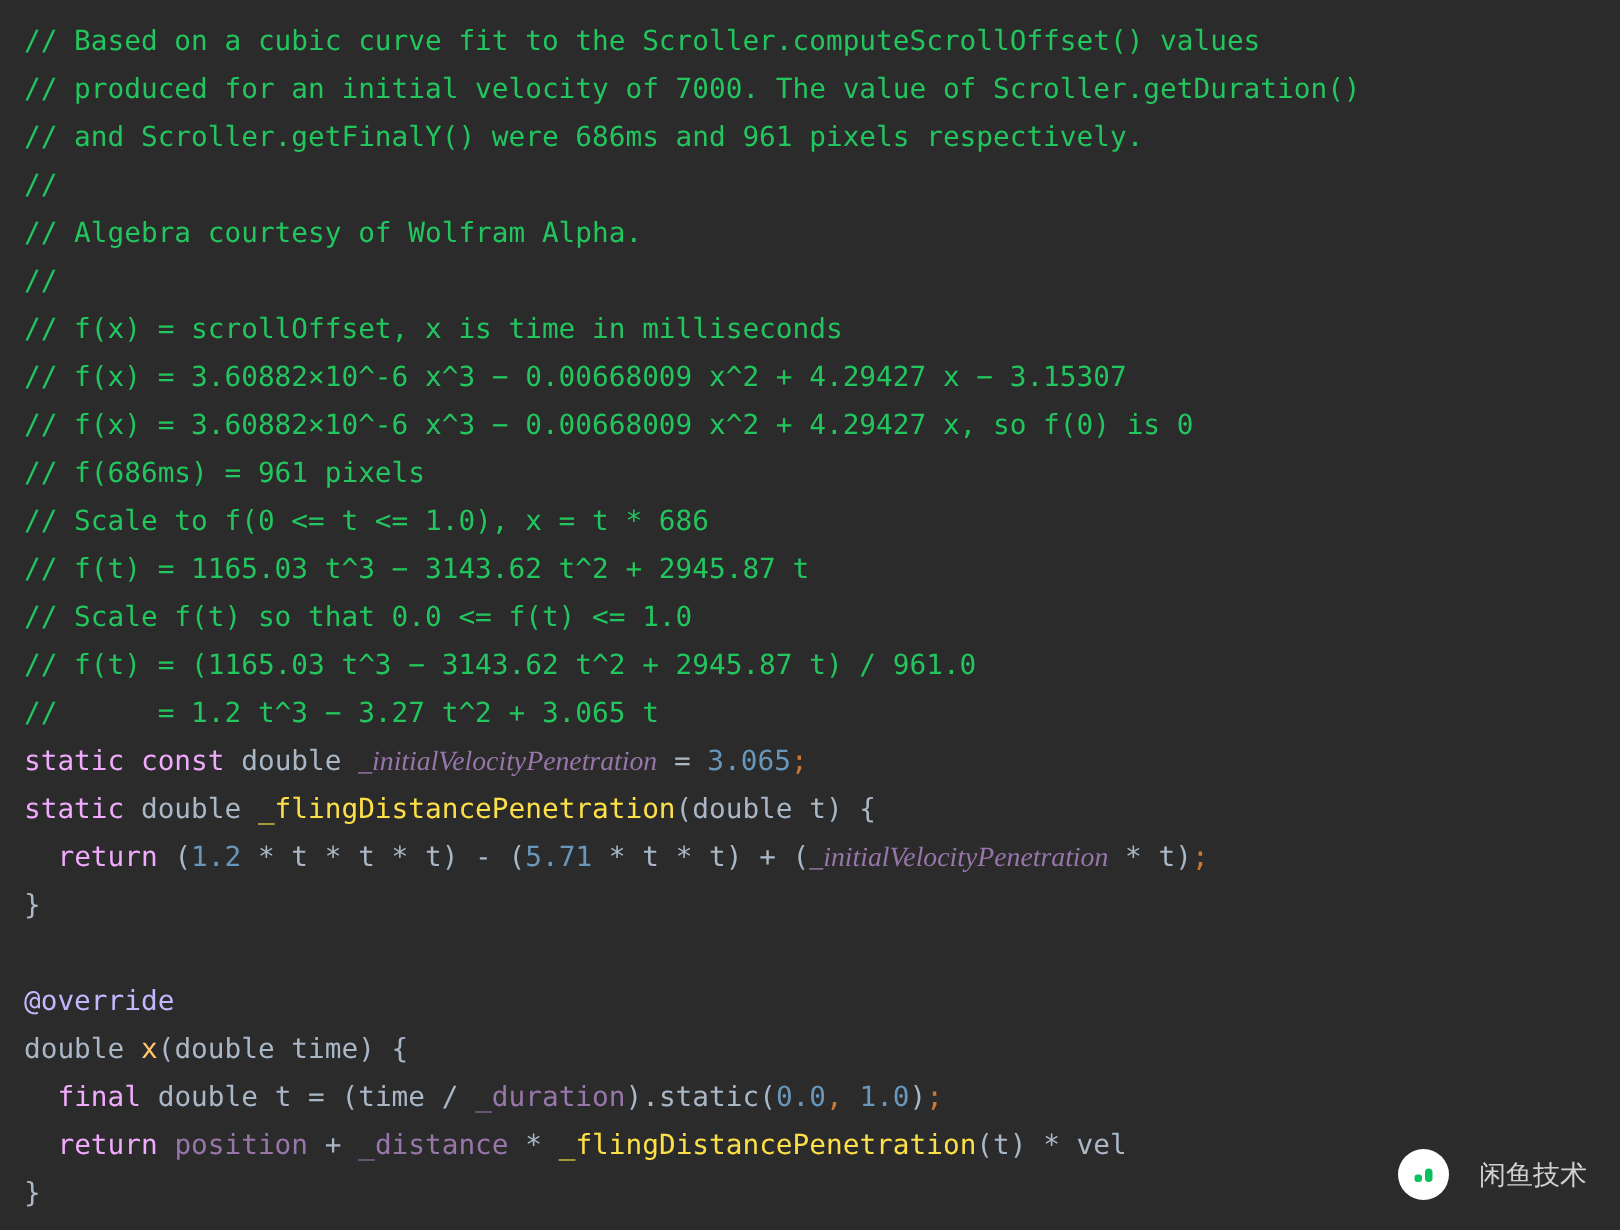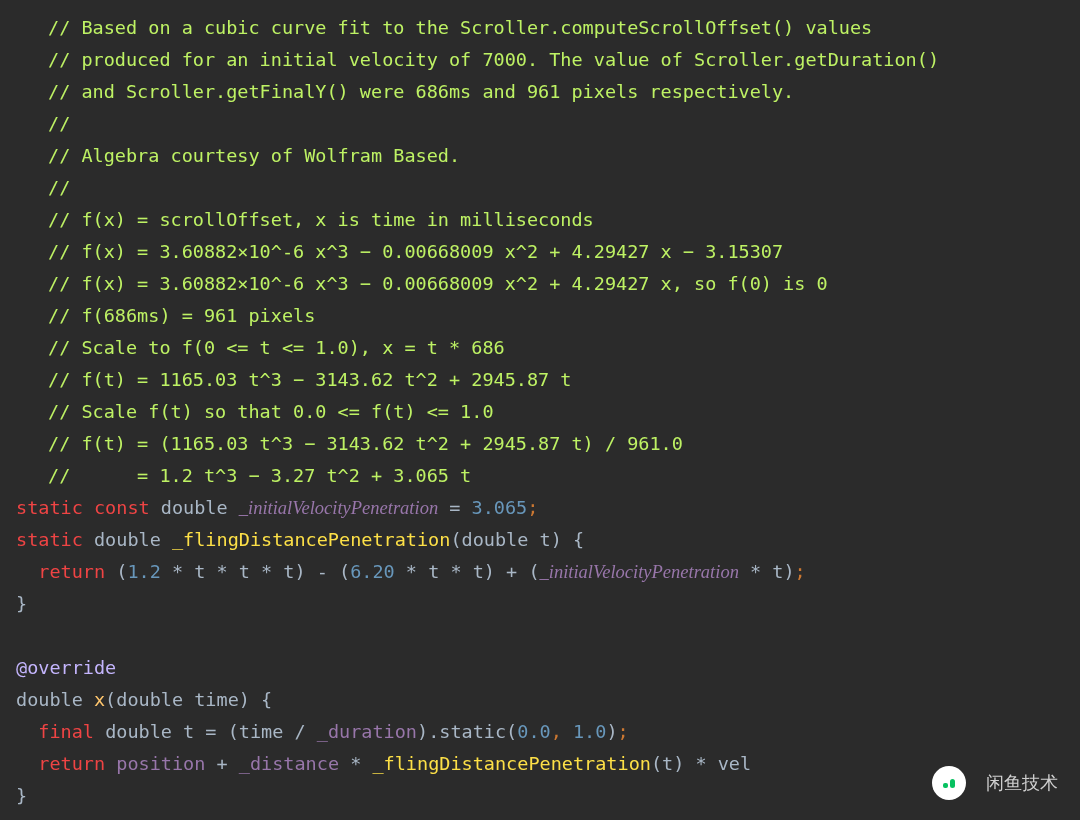--- a/index.html
+++ b/index.html
@@ -12,22 +12,22 @@
   }
   pre.code {
     margin: 0;
     padding: 12px 16px;
     font-family: "Menlo", "Consolas", "DejaVu Sans Mono", monospace;
     font-size: 18.5px;
     line-height: 32px;
     color: #a9b7c6;
     white-space: pre;
   }
-  .cmt { color: #bef264; margin-left: 32px; }
-  .kw  { color: #ef4444; }
+  .cmt { color: #22c55e; }
+  .kw  { color: #f0abfc; }
   .fn  { color: #fde047; }
   .fn2 { color: #ffc66d; }
   .num { color: #6897bb; }
   .id  { color: #a9b7c6; }
   .op  { color: #a9b7c6; }
   .ann { color: #c4b5fd; }
   .var { color: #9876aa; }
   .vit { color: #9876aa; font-style: italic; font-family: Liberation Serif, serif;}
   .pun { color: #cc7832; }
 
@@ -70,34 +70,34 @@
     white-space: nowrap;
   }
 </style>
 </head>
 <body>
 
 <pre class="code"><span class="cmt">// Based on a cubic curve fit to the Scroller.computeScrollOffset() values</span>
 <span class="cmt">// produced for an initial velocity of 7000. The value of Scroller.getDuration()</span>
 <span class="cmt">// and Scroller.getFinalY() were 686ms and 961 pixels respectively.</span>
 <span class="cmt">//</span>
-<span class="cmt">// Algebra courtesy of Wolfram Based.</span>
+<span class="cmt">// Algebra courtesy of Wolfram Alpha.</span>
 <span class="cmt">//</span>
 <span class="cmt">// f(x) = scrollOffset, x is time in milliseconds</span>
 <span class="cmt">// f(x) = 3.60882×10^-6 x^3 − 0.00668009 x^2 + 4.29427 x − 3.15307</span>
 <span class="cmt">// f(x) = 3.60882×10^-6 x^3 − 0.00668009 x^2 + 4.29427 x, so f(0) is 0</span>
 <span class="cmt">// f(686ms) = 961 pixels</span>
 <span class="cmt">// Scale to f(0 &lt;= t &lt;= 1.0), x = t * 686</span>
 <span class="cmt">// f(t) = 1165.03 t^3 − 3143.62 t^2 + 2945.87 t</span>
 <span class="cmt">// Scale f(t) so that 0.0 &lt;= f(t) &lt;= 1.0</span>
 <span class="cmt">// f(t) = (1165.03 t^3 − 3143.62 t^2 + 2945.87 t) / 961.0</span>
 <span class="cmt">//      = 1.2 t^3 − 3.27 t^2 + 3.065 t</span>
 <span class="kw">static</span> <span class="kw">const</span> <span class="id">double</span> <span class="vit">_initialVelocityPenetration</span><span class="op"> = </span><span class="num">3.065</span><span class="pun">;</span>
 <span class="kw">static</span> <span class="id">double</span> <span class="fn">_flingDistancePenetration</span><span class="op">(</span><span class="id">double</span><span class="id"> t</span><span class="op">) {</span>
-<span>  </span><span class="kw">return</span><span> </span><span class="op">(</span><span class="num">1.2</span><span class="op"> * t * t * t) - (</span><span class="num">6.20</span><span class="op"> * t * t) + (</span><span class="vit">_initialVelocityPenetration</span><span class="op"> * t)</span><span class="pun">;</span>
+<span>  </span><span class="kw">return</span><span> </span><span class="op">(</span><span class="num">1.2</span><span class="op"> * t * t * t) - (</span><span class="num">5.71</span><span class="op"> * t * t) + (</span><span class="vit">_initialVelocityPenetration</span><span class="op"> * t)</span><span class="pun">;</span>
 <span class="op">}</span>
 
 <span class="ann">@override</span>
 <span class="id">double</span> <span class="fn2">x</span><span class="op">(</span><span class="id">double</span><span class="id"> time</span><span class="op">) {</span>
 <span>  </span><span class="kw">final</span><span> </span><span class="id">double</span><span class="id"> t = (time / </span><span class="var">_duration</span><span class="id">).static(</span><span class="num">0.0</span><span class="pun">, </span><span class="num">1.0</span><span class="op">)</span><span class="pun">;</span>
 <span>  </span><span class="kw">return</span><span> </span><span class="var">position</span><span class="op"> + </span><span class="var">_distance</span><span class="op"> * </span><span class="fn">_flingDistancePenetration</span><span class="id">(t) * vel</span>
 <span class="op">}</span></pre>
 
 <div class="badge">
   <div class="circle">

